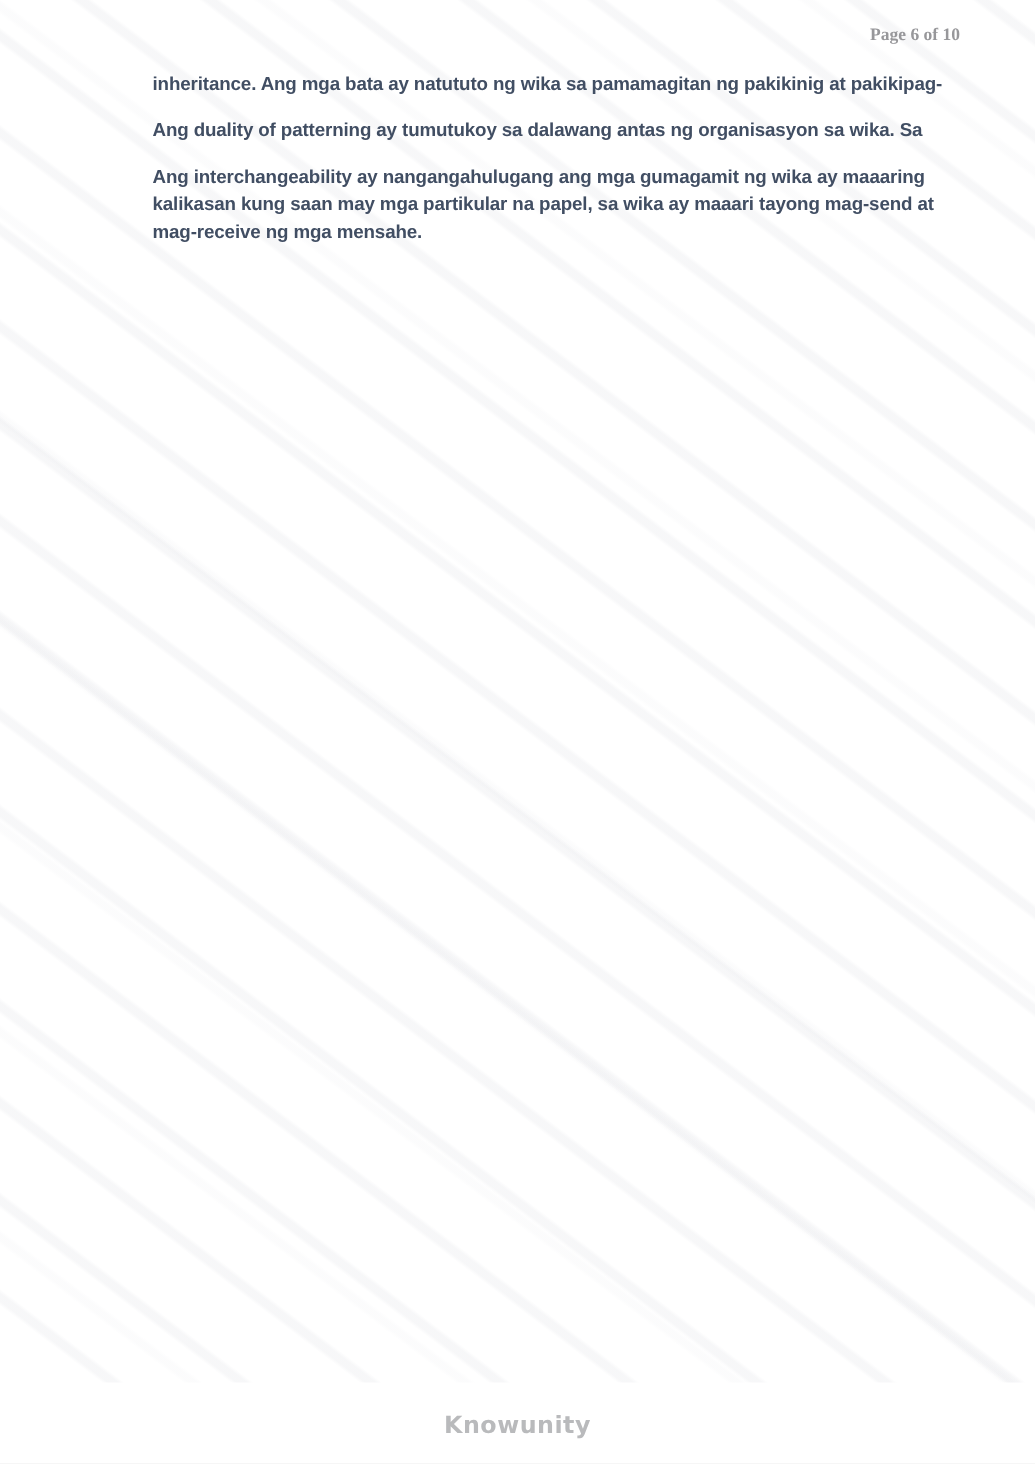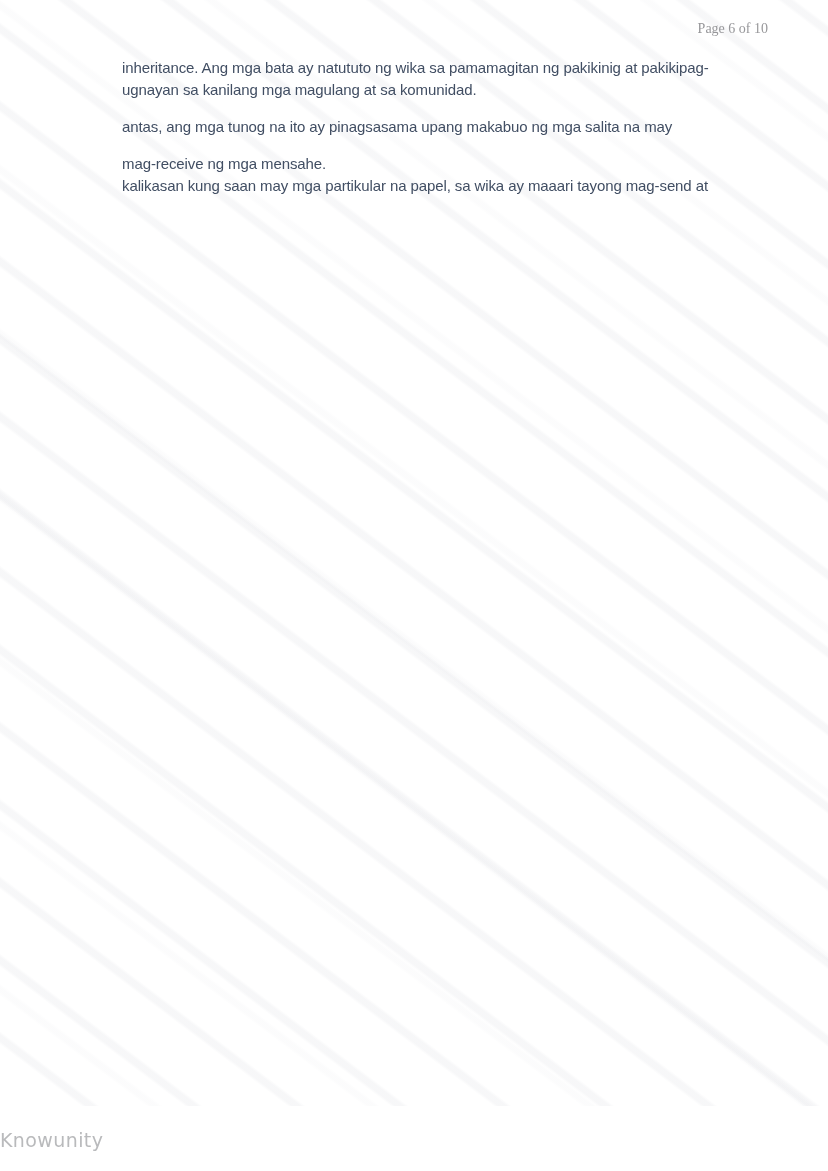--- a/index.html
+++ b/index.html
@@ -14,20 +14,21 @@
     background:#e9e9e9;
   }
   .page{
     position:relative;
     width:828px;
     height:1171px;
     margin:0 auto;
     background:var(--background);
     overflow:hidden;
     font-family:"Liberation Sans","DejaVu Sans",sans-serif;
+    font-weight:bold;
   }
   
   .watermark{
     position:absolute;
     left:0;
     top:0;
     width:100%;
     height:1106px;
     pointer-events:none;
     background-image:
@@ -68,40 +69,40 @@
     margin:0 0 15px 0;
   }
   .line{
     white-space:pre;
   }
   .brand-footer{
     position:absolute;
     top:1129px;
     left:0;
     width:100%;
-    text-align:left;
+    text-align:center;
     font-size:19px;
     letter-spacing:0.4px;
     color:var(--brand-text);
     font-family:"DejaVu Sans","Liberation Sans",sans-serif;
   }
 </style>
 </head>
 <body>
 
 <div class="page">
   <div class="watermark"></div>
   <div class="page-indicator">Page 6 of 10</div>
   <main class="doc-body">
       <div class="paragraph">
         <div class="line">inheritance. Ang mga bata ay natututo ng wika sa pamamagitan ng pakikinig at pakikipag-</div>
-        <div class="line">ugnayan sa kanilang mga magulang at sa komunidad.</div>
       </div>
       <div class="paragraph">
-        <div class="line">antas, ang mga tunog na ito ay pinagsasama upang makabuo ng mga salita na may</div>
+        <div class="line">Ang duality of patterning ay tumutukoy sa dalawang antas ng organisasyon sa wika. Sa</div>
       </div>
       <div class="paragraph">
+        <div class="line">Ang interchangeability ay nangangahulugang ang mga gumagamit ng wika ay maaaring</div>
+        <div class="line">kalikasan kung saan may mga partikular na papel, sa wika ay maaari tayong mag-send at</div>
         <div class="line">mag-receive ng mga mensahe.</div>
-        <div class="line">kalikasan kung saan may mga partikular na papel, sa wika ay maaari tayong mag-send at</div>
       </div>
     </main>
   <div class="brand-footer">Knowunity</div>
 </div>
 
 </body></html>

